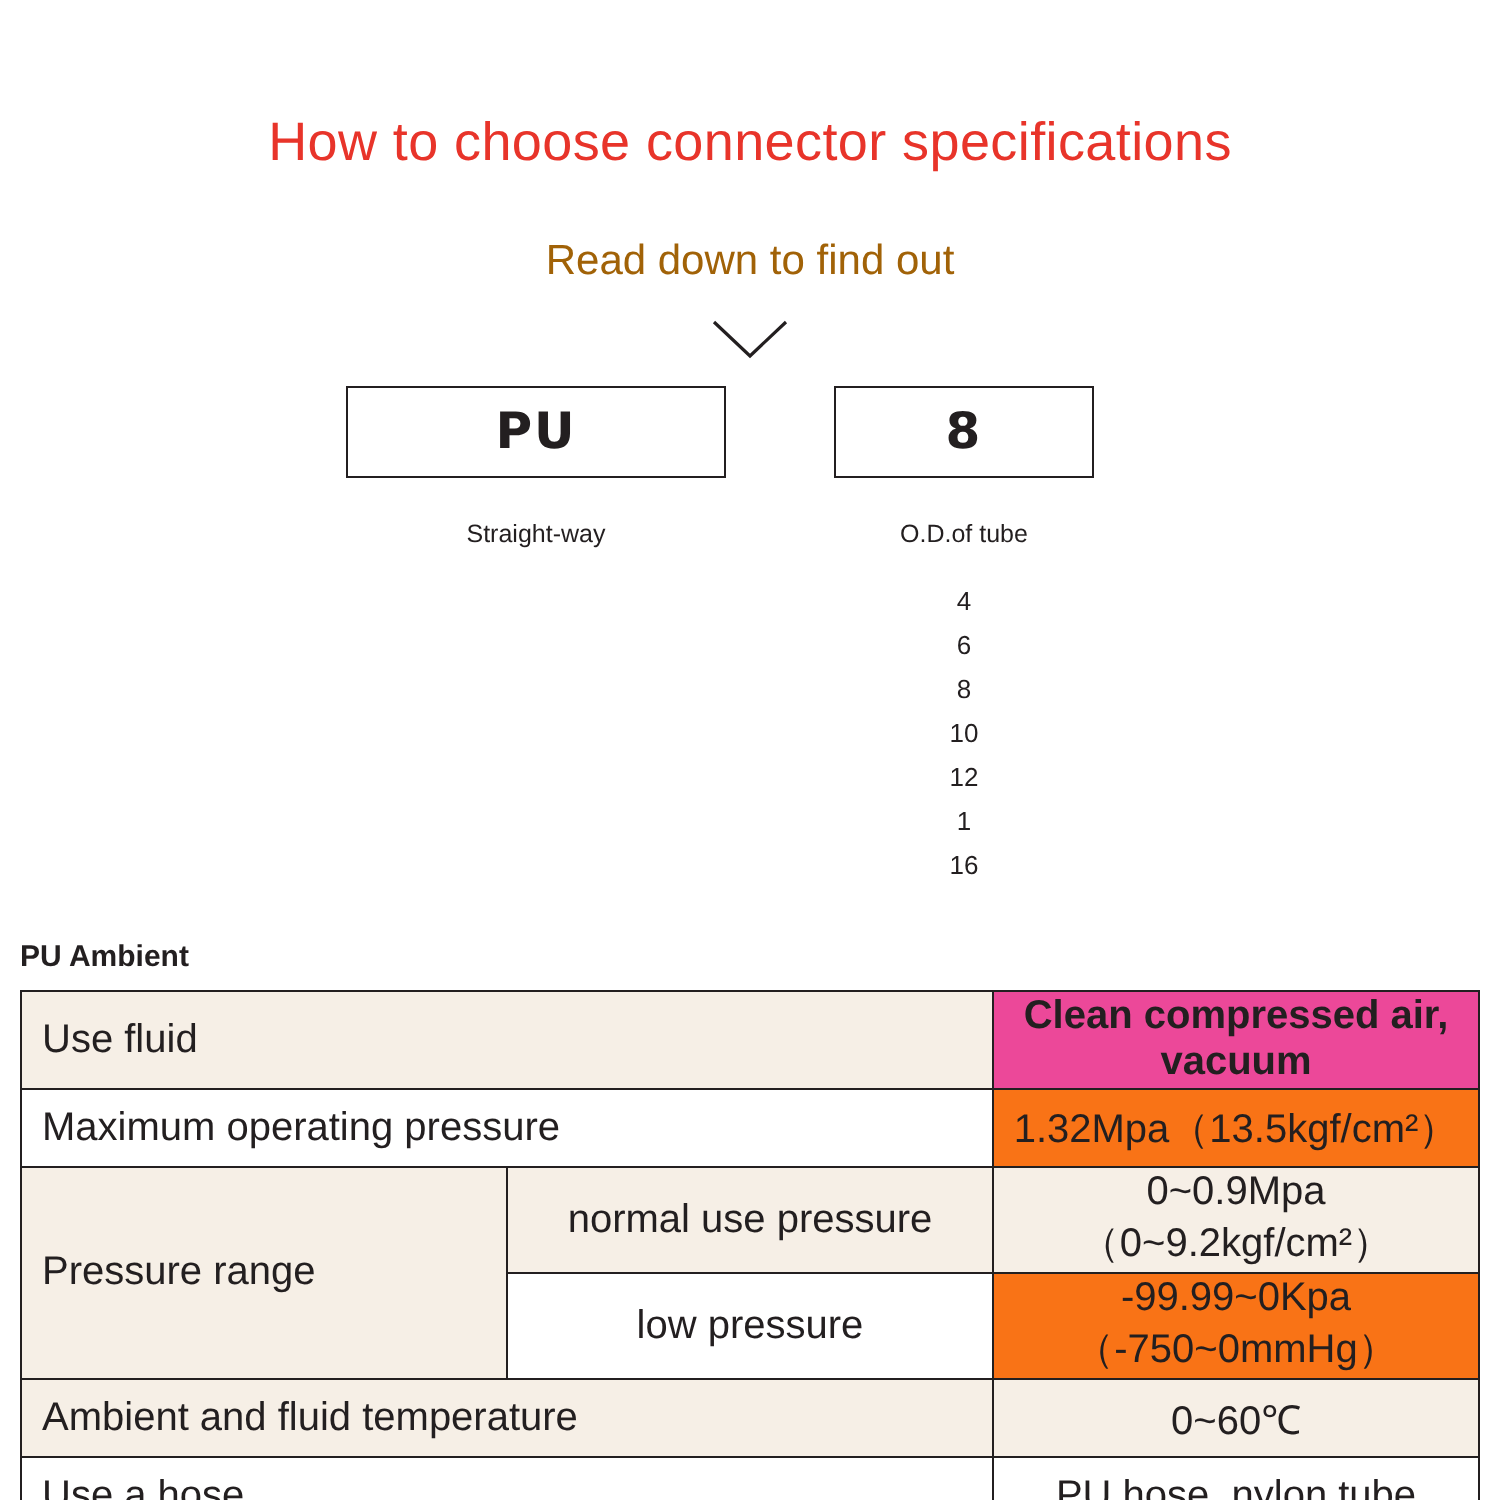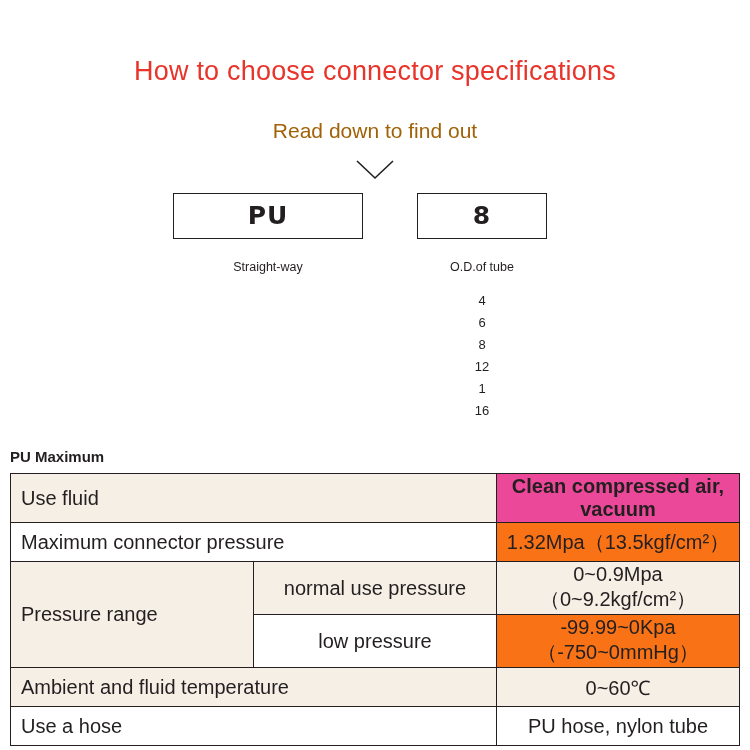--- a/index.html
+++ b/index.html
@@ -153,38 +153,39 @@
       <div class="code-caption">Straight-way</div>
     </div>
 
     <div class="code-col">
       <div class="code-box narrow">8</div>
       <div class="code-caption">O.D.of tube</div>
       <div class="opt-list">
         <div>4</div>
         <div>6</div>
         <div>8</div>
+        <div>10</div>
         <div>12</div>
         <div>1</div>
         <div>16</div>
       </div>
     </div>
 
   </div>
 
-  <div class="section-title">PU Maximum</div>
+  <div class="section-title">PU Ambient</div>
 
   <table class="spec">
     <tbody>
         <tr>
       <td class="label" colspan="2">Use fluid</td>
       <td class="value">Clean compressed air, vacuum</td>
     </tr>
     <tr>
-      <td class="label-plain" colspan="2">Maximum connector pressure</td>
+      <td class="label-plain" colspan="2">Maximum operating pressure</td>
       <td class="value-plain-sm">1.32Mpa（13.5kgf/cm²）</td>
     </tr>
     <tr>
       <td class="label" rowspan="2" style="width:210px;">Pressure range</td>
       <td class="sub" style="width:148px;">normal use pressure</td>
       <td class="value-sm">0~0.9Mpa（0~9.2kgf/cm²）</td>
     </tr>
     <tr>
       <td class="sub" style="background:#ffffff;">low pressure</td>
       <td class="value-plain-sm">-99.99~0Kpa（-750~0mmHg）</td>

